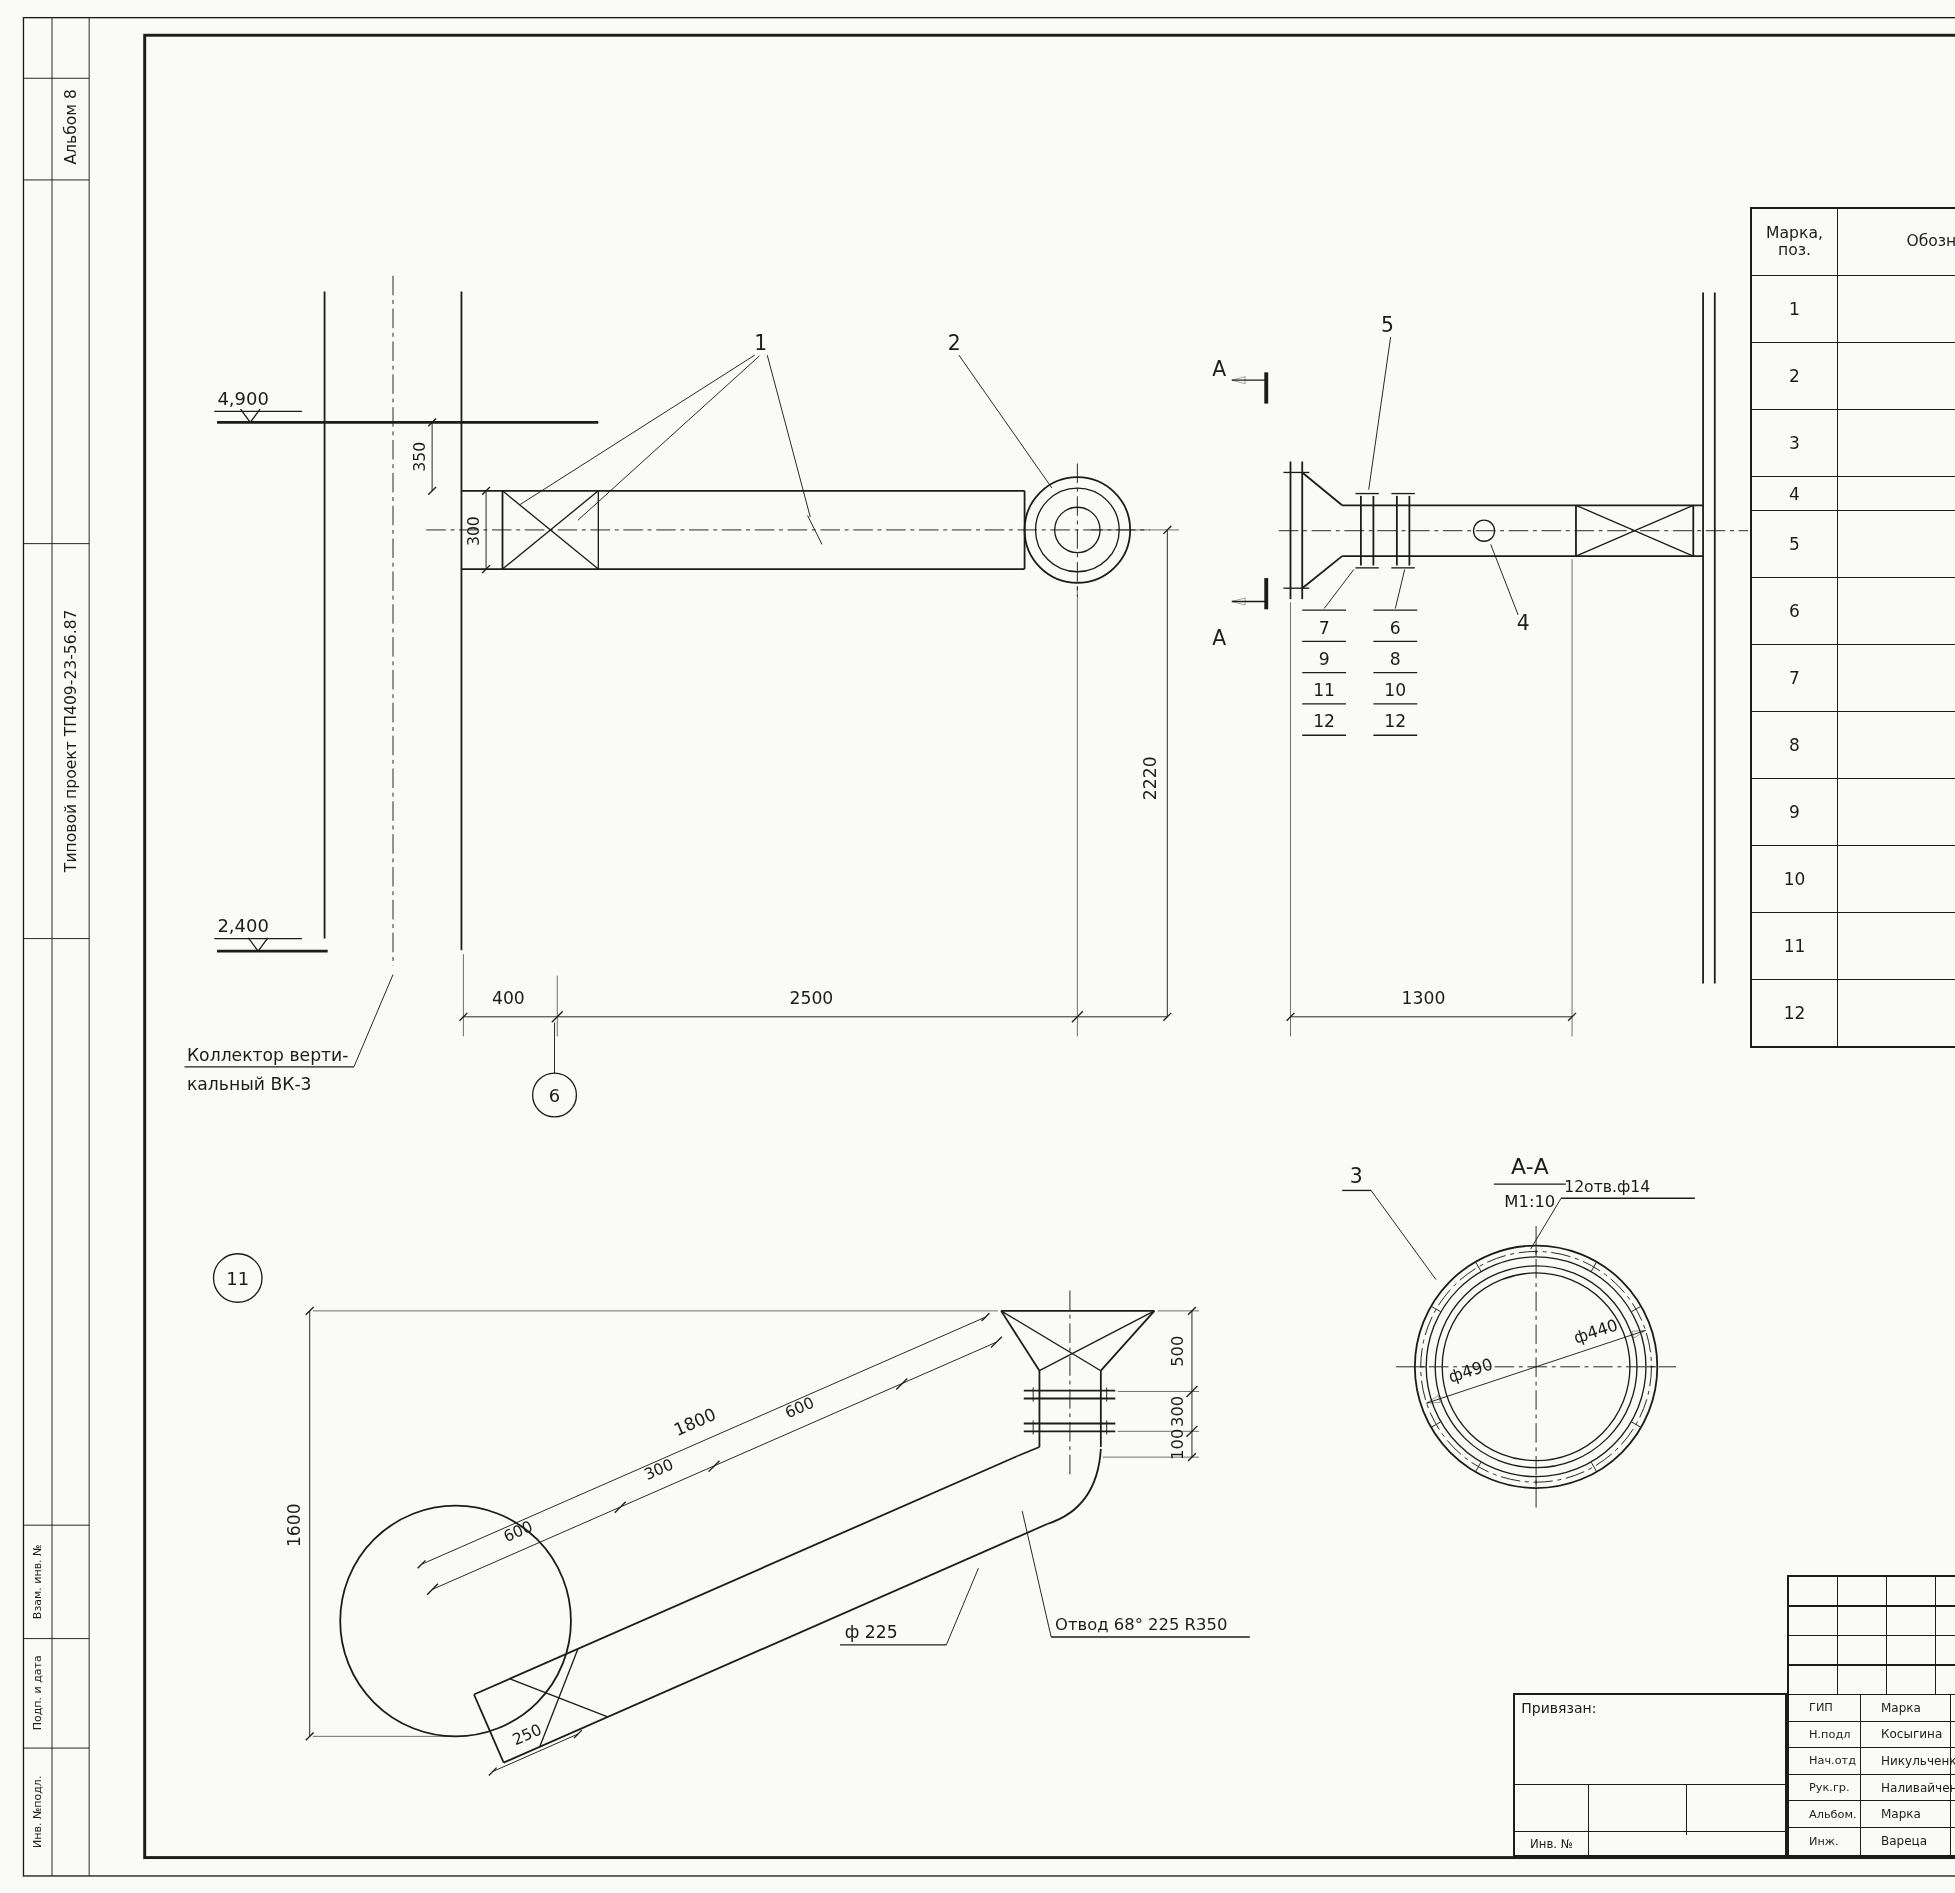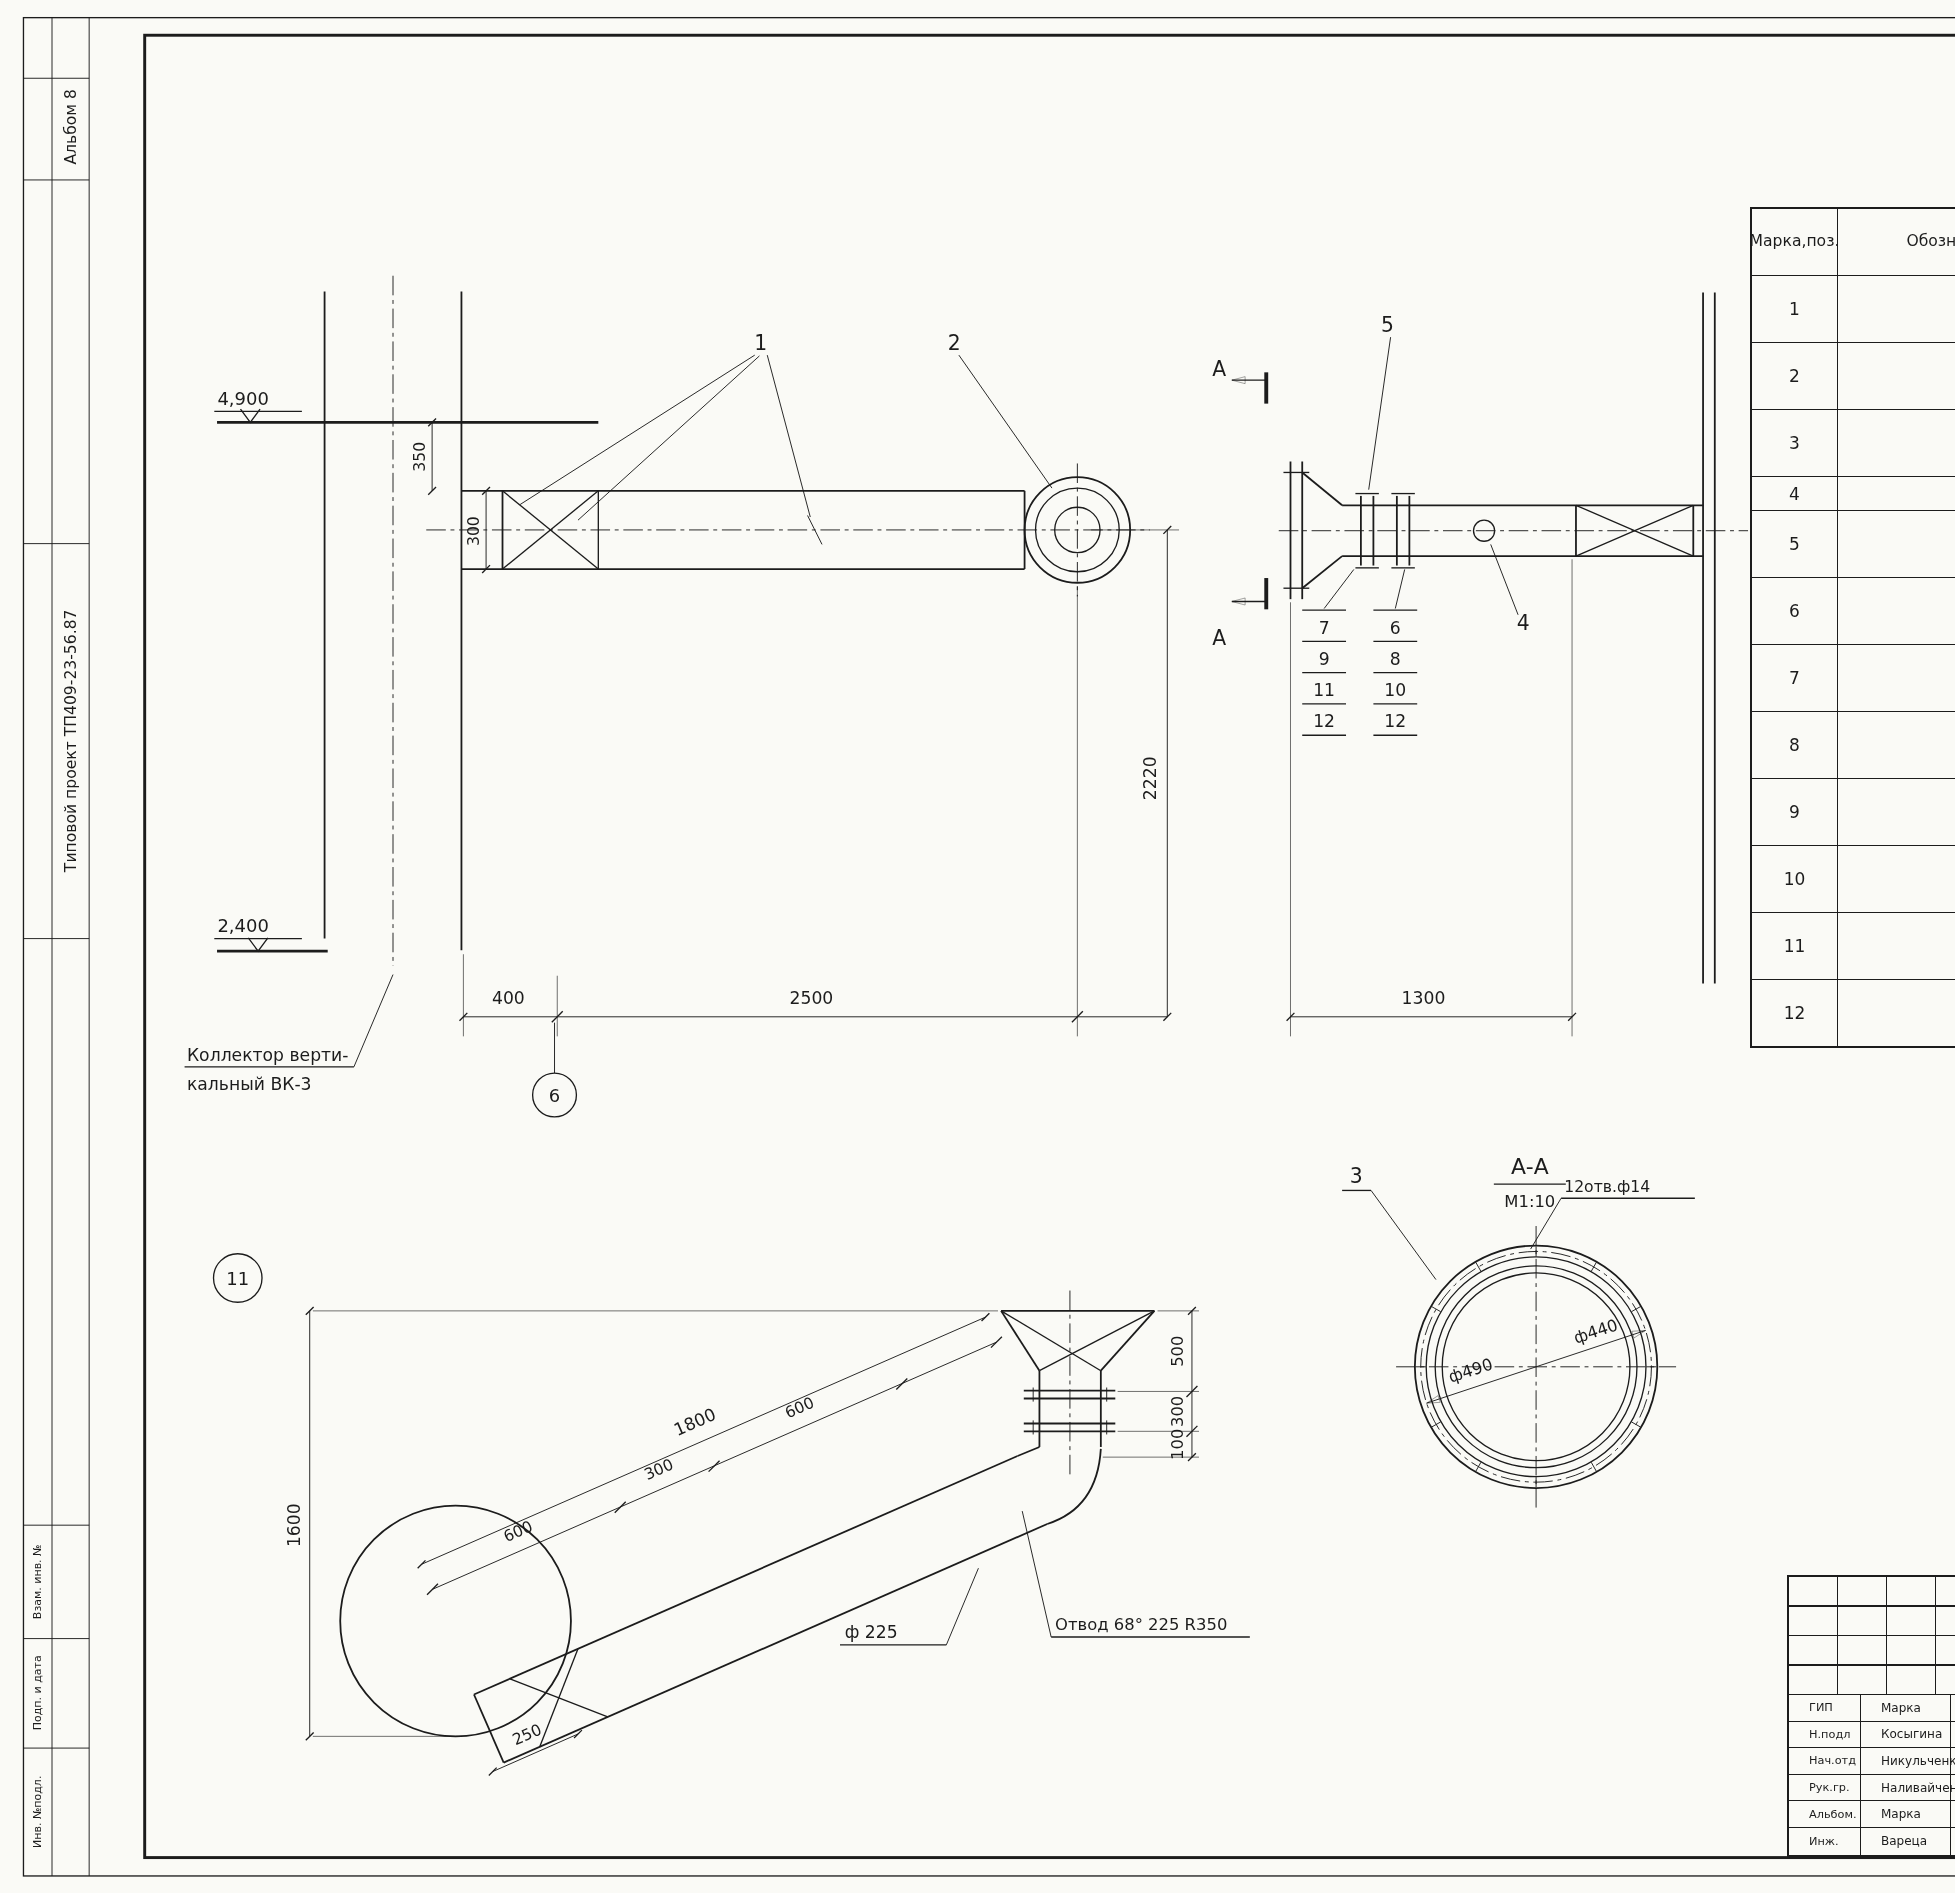--- a/index.html
+++ b/index.html
@@ -20,21 +20,21 @@
   .v-stamp{width:109px;height:15.6px;font-size:11px;left:-17px}
   .v-s1{top:1574px}.v-s2{top:1685px}.v-s3{top:1804px}
 
   
   .pt{position:absolute;left:1750px;top:207px;width:847px;border:2.3px solid #1c1c1c;background:#fafaf6}
   .pt-h{display:flex;height:66px}
   .pt-row{display:flex;border-top:1.6px solid #1c1c1c}
   .r2{height:67px}.r1{height:34px}
   .c{border-right:1.6px solid #1c1c1c;display:flex;align-items:center;justify-content:center;font-size:16.4px}
   .w1{width:86px}.w2{width:246px}
-  .hc{flex-direction:row;line-height:1.12;font-size:15.6px;text-align:left}
+  .hc{flex-direction:column;line-height:1.12;font-size:15.6px;text-align:left}
   .pos{font-size:17px}
 
   
   .tb{position:absolute;left:1787px;top:1575px;width:809px;height:282px;border:2.3px solid #1c1c1c;background:#fafaf6}
   .tb>div{position:absolute}
   .tb-rev{left:0;top:0;width:297px;height:118px;border-right:1.6px solid #1c1c1c;border-bottom:1.6px solid #1c1c1c;
     background-image:
       repeating-linear-gradient(to right,transparent 0,transparent 48px,#1c1c1c 48px,#1c1c1c 49px),
       repeating-linear-gradient(to bottom,transparent 0,transparent 28px,#1c1c1c 28px,#1c1c1c 29.5px)}
   .tb-staff{left:0;top:118px;width:297px;height:160px;display:flex;flex-direction:column}
@@ -380,20 +380,31 @@
 
   </div>
 
   <div class="pt-row r2">
     <div class="c w1 pos">12</div>
     <div class="c w2"></div>
 
   </div>
 </div>
 
+<div class="ab">
+  <div class="ab-label">Привязан:</div>
+  <div class="ab-grid">
+        <i class="ab-g1"></i>
+        <i class="ab-g2"></i>
+        <i class="ab-g3"></i>
+      </div>
+  <div class="ab-bottom">
+    <div class="ab-inv">Инв. №</div>
+  </div>
+</div>
 
 <div class="tb">
   <div class="tb-rev"></div>
 
   <div class="tb-staff">
     <div class="srow">
       <div class="sr sr-role">ГИП</div>
       <div class="sr sr-name">Марка</div>
       <div class="sr sr-sig"></div>
 

